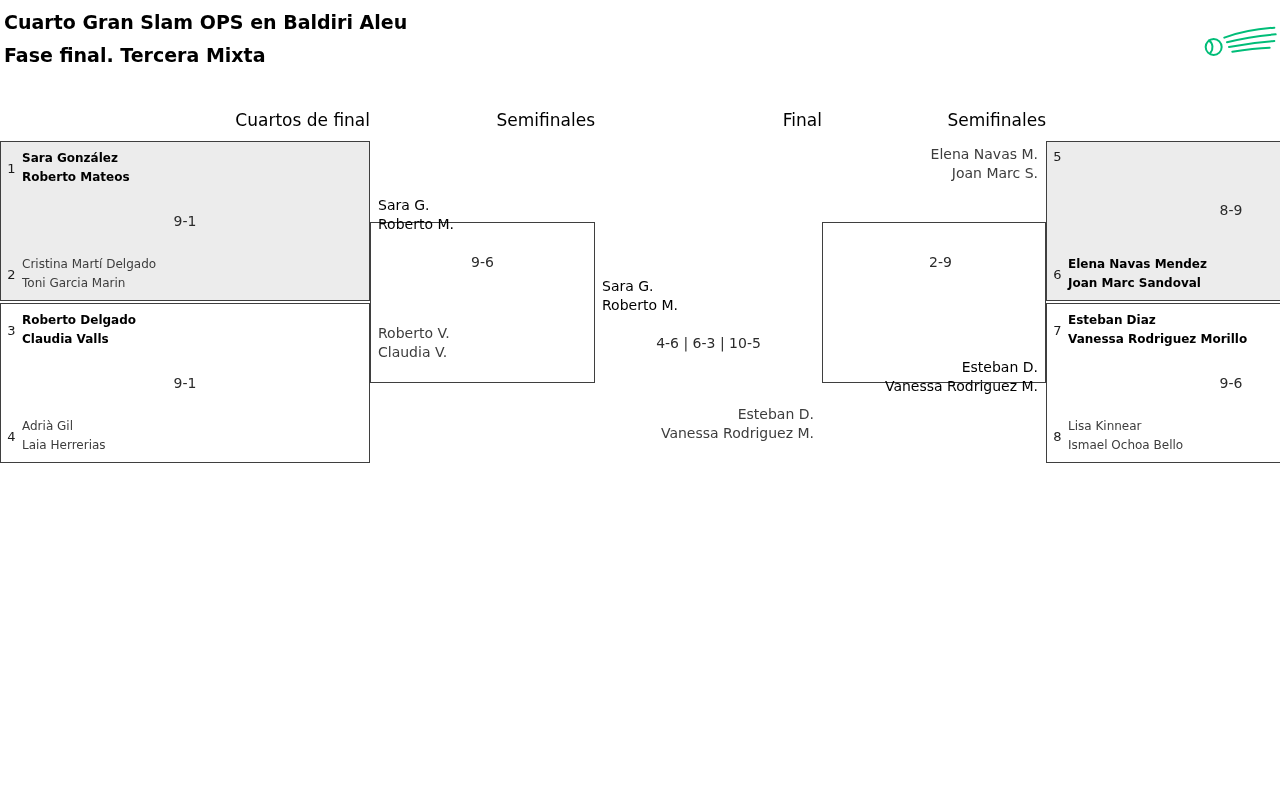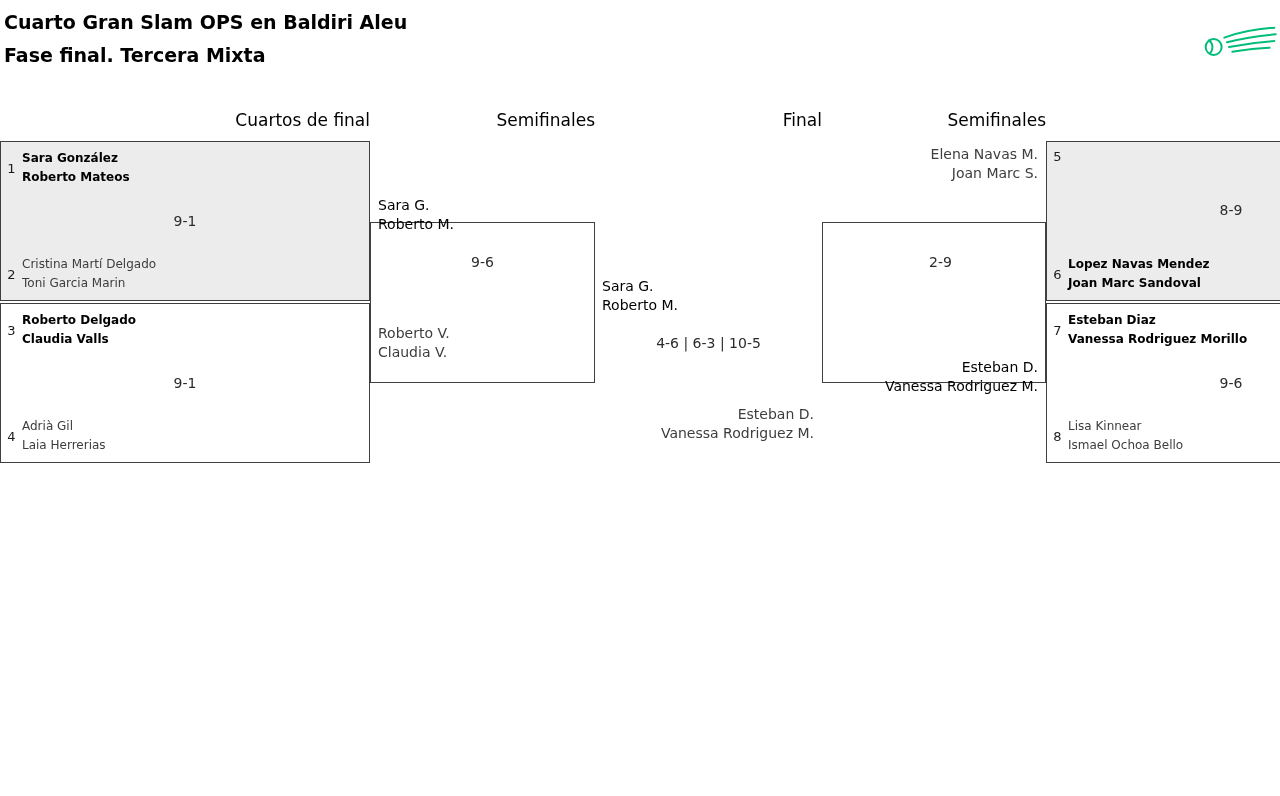--- a/index.html
+++ b/index.html
@@ -125,21 +125,21 @@
   </div>
 
   <div class="match-box shaded" style="left:1046px;top:141px;width:370px;height:160px;">
     <div class="team-row">
       <span class="seed">5</span>
     </div>
     <div class="score">8-9</div>
     <div class="team-row">
       <span class="seed">6</span>
       <div class="names winner">
-        <div>Lopez Navas Mendez</div>
+        <div>Elena Navas Mendez</div>
         <div>Joan Marc Sandoval</div>
       </div>
     </div>
   </div>
 
   <div class="match-box" style="left:1046px;top:303px;width:370px;height:160px;">
     <div class="team-row">
       <span class="seed">7</span>
       <div class="names winner">
         <div>Esteban Diaz</div>

